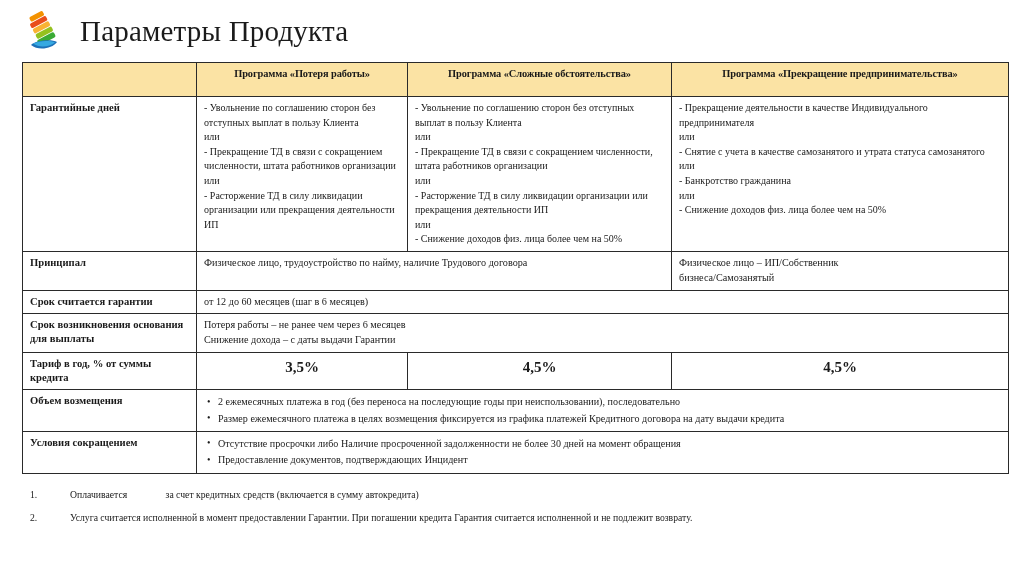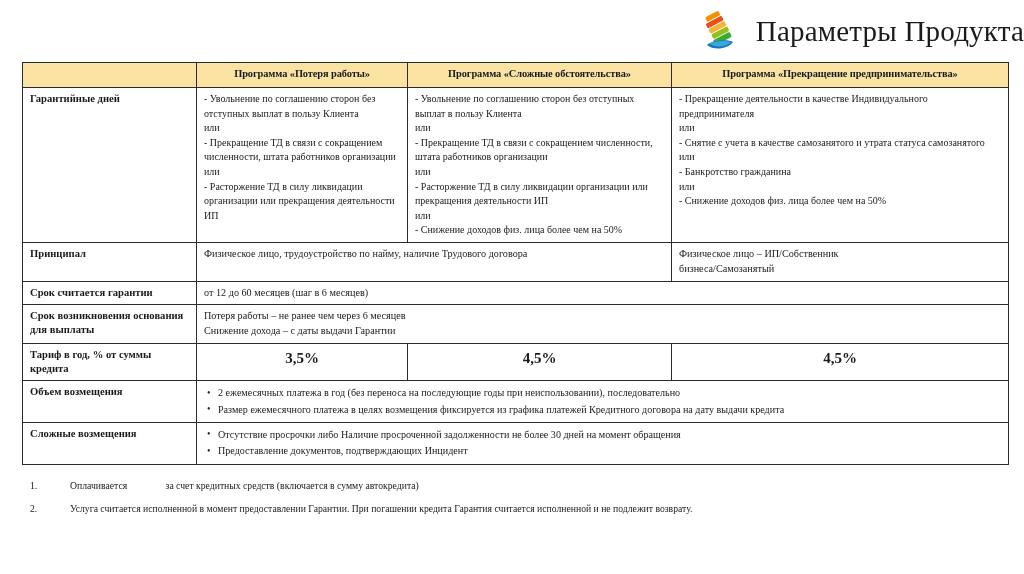--- a/index.html
+++ b/index.html
@@ -16,21 +16,20 @@
     position: relative;
   }
 
   
   .page-header {
     display: flex;
     align-items: center;
     height: 62px;
     padding-left: 26px;
     box-sizing: border-box;
-    justify-content: flex-end;
   }
   .logo-mark {
     width: 36px;
     height: 42px;
     margin-right: 18px;
     flex: 0 0 auto;
     display: block;
   }
   .page-title {
     font-family: "Liberation Serif", "DejaVu Serif", serif;
@@ -65,21 +64,21 @@
   col.c1 { width: 211px; }
   col.c2 { width: 264px; }
   col.c3 { width: 337px; }
 
   thead th {
     background: #fbe3a4;
     font-weight: bold;
     text-align: center;
     vertical-align: middle;
     font-size: 10.4px;
-    height: 25px;
+    height: 34px;
     padding: 3px 4px;
     letter-spacing: -0.1px;
     white-space: nowrap;
   }
   thead th.blank { background: #fbe3a4; }
 
   td.rowlabel {
     font-weight: bold;
     font-size: 10.6px;
     vertical-align: middle;
@@ -248,21 +247,21 @@
       <td class="rowlabel">Объем возмещения</td>
       <td class="bullets" colspan="3">
         <ul class="blist">
           <li>2 ежемесячных платежа в год (без переноса на последующие годы при неиспользовании), последовательно</li>
           <li>Размер ежемесячного платежа в целях возмещения фиксируется из графика платежей Кредитного договора на дату выдачи кредита</li>
         </ul>
       </td>
     </tr>
 
     <tr>
-      <td class="rowlabel">Сложные возмещения</td>
+      <td class="rowlabel">Условия сокращением</td>
       <td class="bullets" colspan="3">
         <ul class="blist">
           <li>Отсутствие просрочки либо Наличие просроченной задолженности не более 30 дней на момент обращения</li>
           <li>Предоставление документов, подтверждающих Инцидент</li>
         </ul>
       </td>
     </tr>
 
   </tbody>
 </table>

